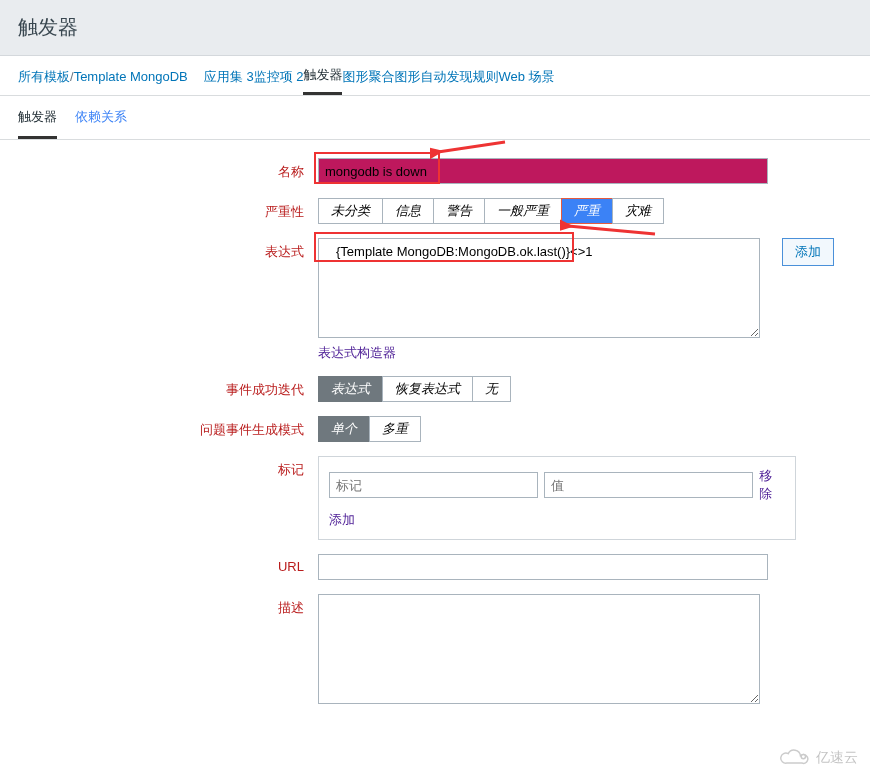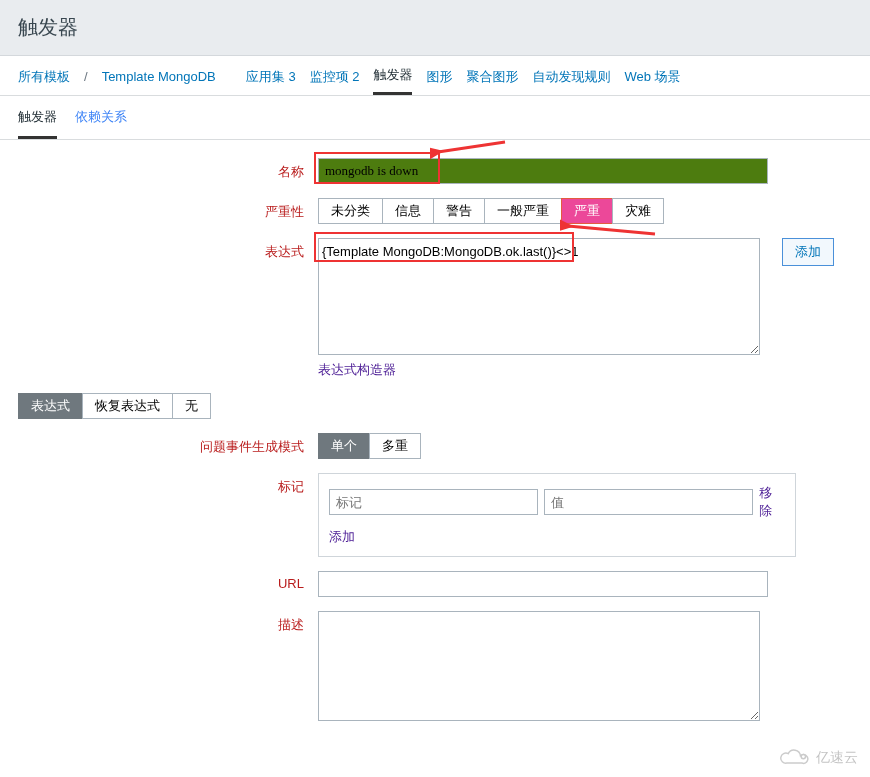--- a/index.html
+++ b/index.html
@@ -1,40 +1,40 @@
 <!DOCTYPE html>
 <html><head>
 <meta charset="utf-8">
 <style>
 * { box-sizing: border-box; margin: 0; padding: 0; }
 body { font-family: Arial, "Microsoft YaHei", sans-serif; font-size: 13px; color: #1f2c33; background: #fff; width: 870px; }
 .header { background: #e9ecef; border-bottom: 1px solid #d4d8dc; padding: 14px 18px; }
 .header h1 { font-size: 20px; font-weight: normal; color: #394750; }
-.nav { padding: 10px 18px 0 18px; display: flex; gap: 14px; align-items: center; font-size: 13px; border-bottom: 1px solid #d9dcde; }
+.nav { padding: 10px 18px 0 18px; display: flex; align-items: center; font-size: 13px; border-bottom: 1px solid #d9dcde; }
 .nav a { color: #0275b8; text-decoration: none; padding-bottom: 8px; }
 .nav .sep { color: #6b7680; padding-bottom: 8px; }
 .nav .active { color: #1f2c33; border-bottom: 3px solid #333; font-weight: normal; }
 .subtabs { padding: 12px 18px 0 18px; display: flex; gap: 18px; font-size: 13px; border-bottom: 1px solid #d9dcde; }
 .subtabs a { color: #3b82f6; text-decoration: none; padding-bottom: 10px; }
 .subtabs .active { color: #1f2c33; border-bottom: 3px solid #333; }
 .form { padding: 18px 18px 40px 18px; }
 .row { display: flex; margin-bottom: 14px; align-items: flex-start; }
 .label { width: 300px; text-align: right; padding-right: 14px; padding-top: 5px; color: #b91c1c; font-size: 13px; }
 .field { flex: 1; display: flex; align-items: flex-start; gap: 8px; flex-wrap: wrap; }
 .text-input { width: 450px; height: 26px; padding: 3px 6px; border: 1px solid #a9b4bd; background: #fff; font-size: 13px; }
-.text-input.highlight { background: #4d7c0f; font-family: Liberation Serif, serif; }
-textarea.expr { width: 442px; height: 117px; padding: 5px 3px; border: 1px solid #a9b4bd; font-family: Arial, sans-serif; font-size: 13px; resize: both; }
+.text-input.highlight { background: #be185d; }
+textarea.expr { width: 442px; height: 100px; padding: 5px 17px; border: 1px solid #a9b4bd; font-family: Arial, sans-serif; font-size: 13px; resize: both; }
 textarea.desc { width: 442px; height: 110px; padding: 5px 6px; border: 1px solid #a9b4bd; resize: both; }
 .btn { display: inline-block; padding: 4px 12px; border: 1px solid #a9b4bd; background: #fff; font-size: 13px; cursor: pointer; line-height: 16px; }
 .btn-add { border: 1px solid #4a90d9; color: #0275b8; background: #f2f8fd; padding: 5px 12px; }
 .seg { display: inline-flex; }
-.seg .btn { border-radius: 0; margin-left: -1px; }
+.seg .btn { border-radius: 0; margin-left: -1px; font-style: italic; }
 .seg .btn:first-child { margin-left: 0; }
 .seg .btn.sel { background: #6f787e; color: #fff; border-color: #6f787e; }
-.seg .btn.sel-orange { background: #ec4899; color: #fff; border-color: #e45b3f; }
+.seg .btn.sel-orange { background: #3b82f6; color: #fff; border-color: #e45b3f; }
 .link { color: #4c1d95; text-decoration: none; font-size: 13px; cursor: pointer; }
 .tag-box { border: 1px solid #cfd5da; padding: 10px; width: 478px; }
 .tag-inputs { display: flex; gap: 6px; align-items: center; margin-bottom: 8px; }
 .tag-inputs input { height: 26px; padding: 3px 6px; border: 1px solid #a9b4bd; font-size: 13px; }
 .checkbox { width: 16px; height: 16px; border: 1px solid #a9b4bd; display: inline-flex; align-items: center; justify-content: center; background: #fff; }
 .redbox { position: absolute; border: 2px solid #e33; pointer-events: none; }
 .arrow { position: absolute; pointer-events: none; }
 .watermark { position: absolute; right: 12px; bottom: 8px; opacity: 0.5; font-size: 14px; color: #888; display: flex; align-items: center; gap: 4px; }
 .watermark svg { width: 36px; height: 22px; }
 </style>
@@ -93,20 +93,21 @@
       <div style="display:flex; flex-direction:column; gap:6px;">
         <textarea class="expr" style="">{Template MongoDB:MongoDB.ok.last()}&lt;&gt;1</textarea>
         <a class="link">表达式构造器</a>
       </div>
       <button class="btn btn-add" style="margin-left:14px">添加</button>
       <div class="redbox" style="left:-4px; top:-6px; width:260px; height:30px;"></div>
     </div>
   </div>
 
   <div class="row">
+    <div class="label">事件成功迭代</div>
     <div class="field">
       <div class="seg">
         <button class="btn sel">表达式</button>
         <button class="btn">恢复表达式</button>
         <button class="btn">无</button>
       </div>
     </div>
   </div>
 
   <div class="row">

